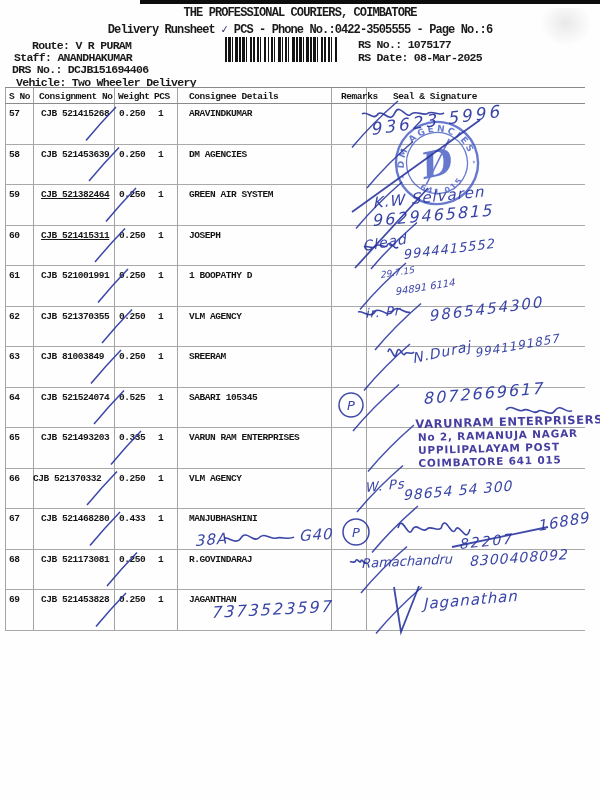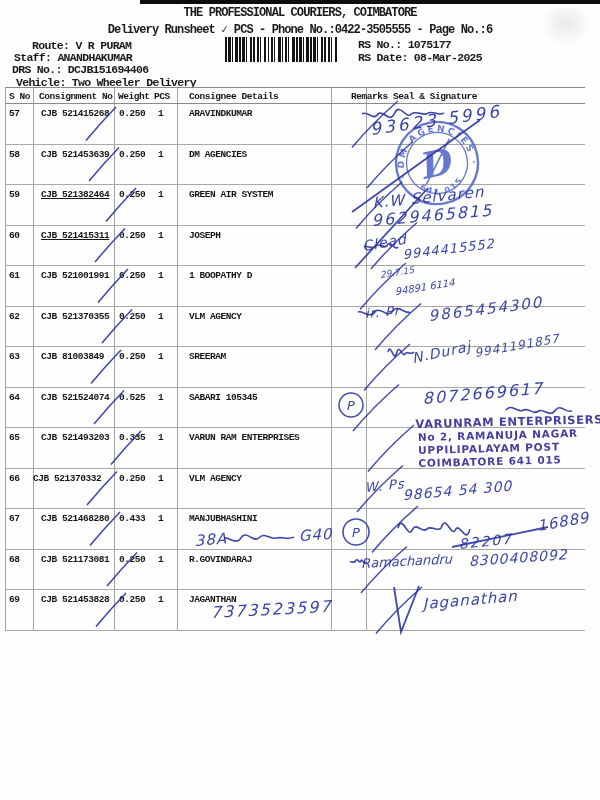--- a/index.html
+++ b/index.html
@@ -86,21 +86,21 @@
       <div class="hline" style="top: 380.5px;"></div>
       <div class="hline" style="top: 421px;"></div>
       <div class="hline" style="top: 461.5px;"></div>
       <div class="hline" style="top: 502px;"></div>
       <div class="hline" style="top: 542.5px;"></div>
       <div class="cell" style="left: 4px; top: 4px;">S No</div>
       <div class="cell" style="left: 34px; top: 4px;">Consignment No</div>
       <div class="cell" style="left: 113px; top: 4px;">Weight</div>
       <div class="cell" style="left: 149px; top: 4px;">PCS</div>
       <div class="cell" style="left: 184px; top: 4px;">Consignee Details</div>
-      <div class="cell" style="left: 346px; top: 4px;">Remarks</div>
+      <div class="cell" style="left: 336px; top: 4px;">Remarks</div>
       <div class="cell" style="left: 388px; top: 4px;">Seal &amp; Signature</div>
       <div class="cell" style="left: 4px; top: 21px;">57</div>
       <div class="cell" style="left: 36px; top: 21px;">CJB 521415268</div>
       <div class="cell" style="left: 114px; top: 21px;">0.250</div>
       <div class="cell" style="left: 153px; top: 21px;">1</div>
       <div class="cell" style="left: 184px; top: 21px;">ARAVINDKUMAR</div>
       <div class="cell" style="left: 4px; top: 61.5px;">58</div>
       <div class="cell" style="left: 36px; top: 61.5px;">CJB 521453639</div>
       <div class="cell" style="left: 114px; top: 61.5px;">0.250</div>
       <div class="cell" style="left: 153px; top: 61.5px;">1</div>

